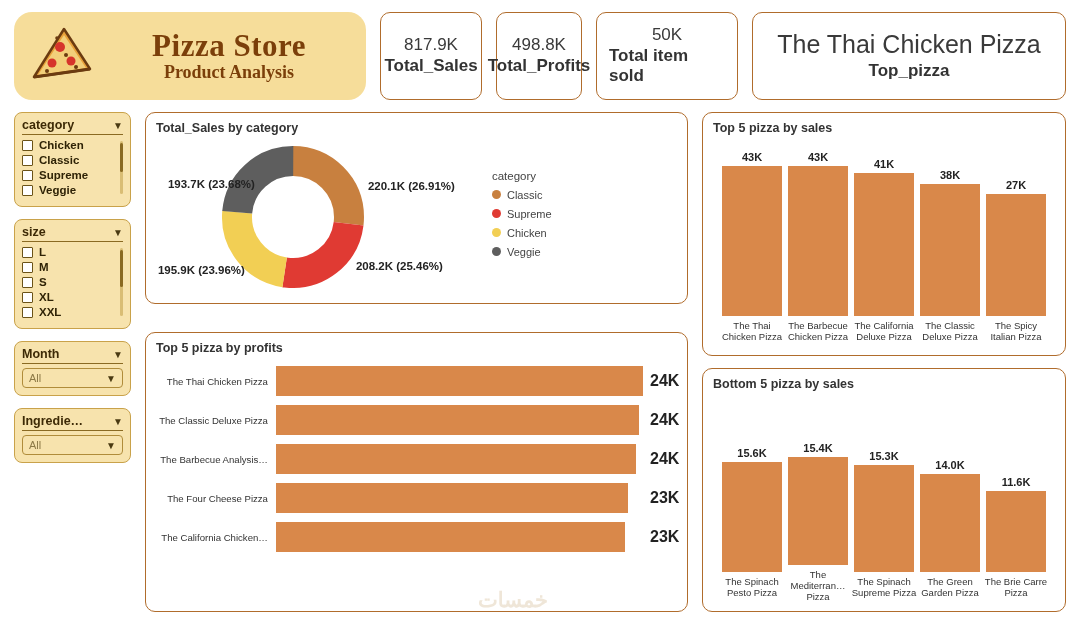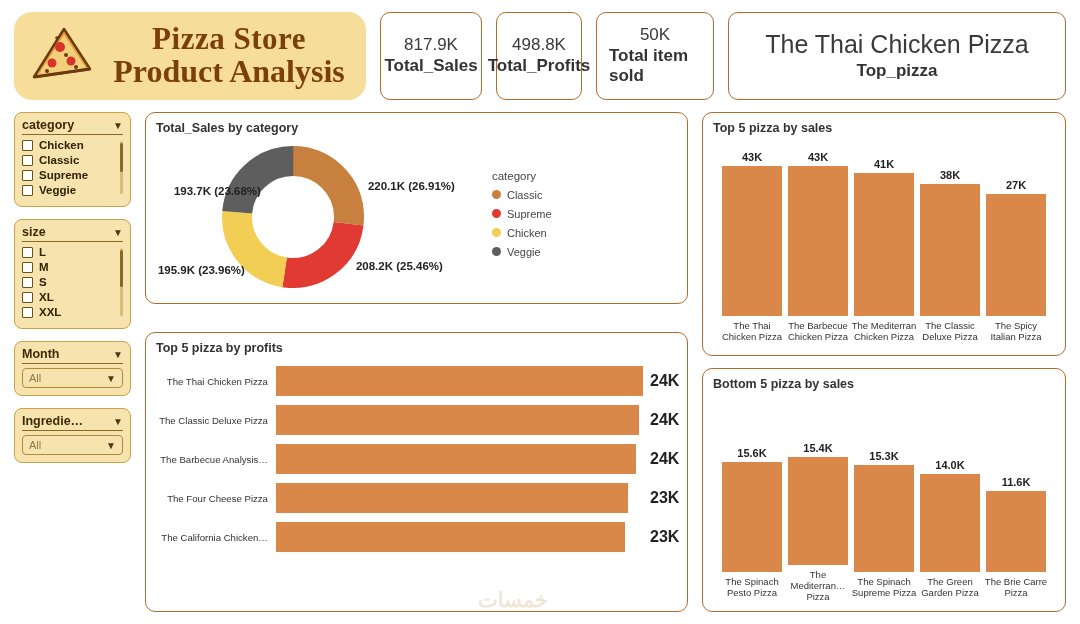--- a/index.html
+++ b/index.html
@@ -29,33 +29,33 @@
   }
   .pizza-logo { width: 74px; height: 74px; flex: 0 0 74px; position: relative; }
   .title-text { flex: 1; text-align: center; line-height: 1.05; }
   .title-main {
     font-family: "Liberation Serif", serif;
     font-weight: bold; font-size: 31px; color: #7b3f0a;
     letter-spacing: .5px;
   }
   .title-sub {
     font-family: "Liberation Serif", serif;
-    font-weight: bold; font-size: 32px; color: #7b3f0a;
+    font-weight: bold; font-size: 18px; color: #7b3f0a;
   }
   .kpi {
     border: 1.5px solid #b06c2c; border-radius: 10px;
     background: #fff;
     display: flex; flex-direction: column; align-items: center; justify-content: center;
     padding: 4px 12px;
   }
   .kpi .v { font-size: 17px; color: #3a3a3a; font-weight: 500; line-height: 1.1; }
   .kpi .l { font-size: 17px; color: #333; font-weight: bold; margin-top: 2px; }
   .kpi-sales { width: 102px; }
   .kpi-profits { width: 86px; }
-  .kpi-items { width: 118px; }
+  .kpi-items { width: 142px; }
   .kpi-top { flex: 1; }
   .kpi-top .v { font-size: 25px; }
 
   
   .body-row { display: flex; gap: 14px; height: 500px; }
   .col-filters { width: 118px; display: flex; flex-direction: column; gap: 12px; }
   .col-mid { width: 548px; display: flex; flex-direction: column; gap: 28px; }
   .col-right { flex: 1; display: flex; flex-direction: column; gap: 12px; }
 
   
@@ -100,21 +100,21 @@
 
   
   .donut-card { height: 192px; }
   .donut-wrap { display: flex; align-items: center; height: 160px; }
   .donut-area { position: relative; width: 330px; height: 158px; }
   .donut-svg { position: absolute; left: 62px; top: 4px; }
   .dlabel { position: absolute; font-size: 11.5px; font-weight: bold; color: #222; white-space: nowrap; }
   .dl-classic { left: 212px; top: 42px; }
   .dl-supreme { left: 200px; top: 122px; }
   .dl-chicken { left: 2px; top: 126px; }
-  .dl-veggie  { left: 18px; top: 40px; margin-top: 7px; }
+  .dl-veggie  { left: 12px; top: 40px; }
   .legend { margin-left: 6px; }
   .legend-title { font-size: 11.5px; color: #444; margin-bottom: 6px; }
   .legend-item { display: flex; align-items: center; gap: 6px; margin: 7px 0; }
   .legend-dot { width: 9px; height: 9px; border-radius: 50%; }
   .legend-item span { font-size: 11px; color: #444; }
 
   
   .hbar-card { flex: 1; }
   .hbar-rows { margin-top: 10px; }
   .hbar-row { display: flex; align-items: center; height: 32px; margin-bottom: 7px; }
@@ -364,21 +364,21 @@
             <div class="vlabel">The Thai Chicken Pizza</div>
           </div>
           <div class="vcol">
             <div class="vval">43K</div>
             <div class="vfill" style="height:150px"></div>
             <div class="vlabel">The Barbecue Chicken Pizza</div>
           </div>
           <div class="vcol">
             <div class="vval">41K</div>
             <div class="vfill" style="height:143px"></div>
-            <div class="vlabel">The Mediterran Chicken Pizza</div>
+            <div class="vlabel">The California Deluxe Pizza</div>
           </div>
           <div class="vcol">
             <div class="vval">38K</div>
             <div class="vfill" style="height:132px"></div>
             <div class="vlabel">The Classic Deluxe Pizza</div>
           </div>
           <div class="vcol">
             <div class="vval">27K</div>
             <div class="vfill" style="height:122px"></div>
             <div class="vlabel">The Spicy Italian Pizza</div>

